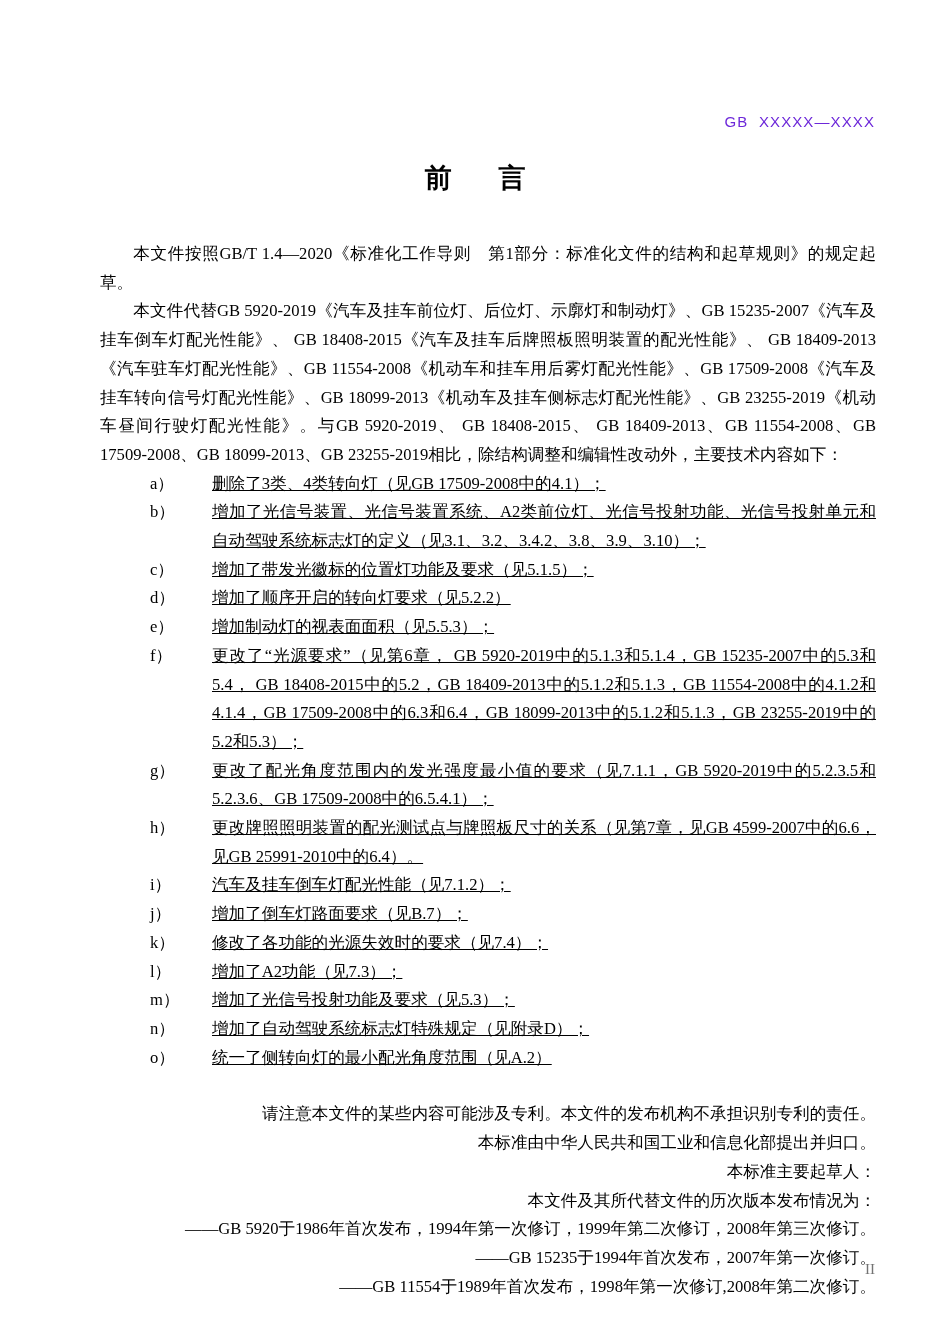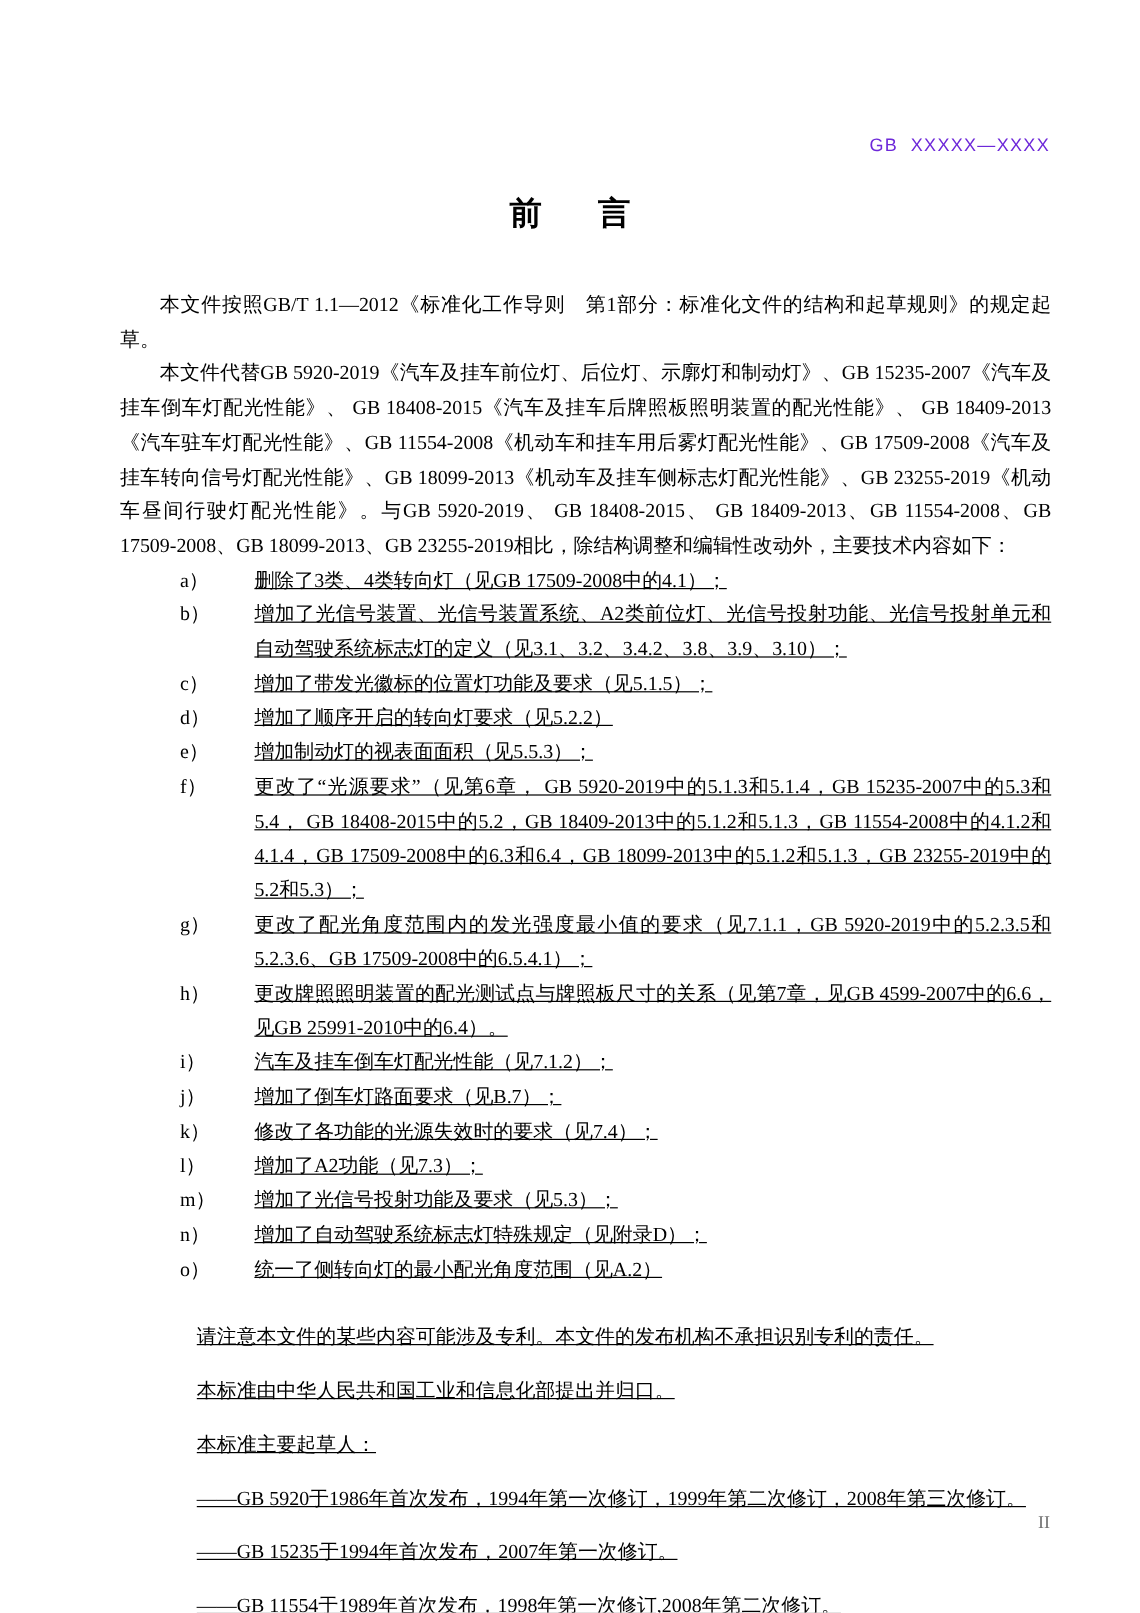--- a/index.html
+++ b/index.html
@@ -88,23 +88,22 @@
     display: block;
     text-decoration: underline;
   }
 
   
   .closing {
     margin-top: 28px;
     margin-left: 48px;
   }
   .closing p {
-    margin: 16px;
-    text-align: left;
-    text-decoration: underline;
+    margin: 0;
+    text-align: right;
   }
 
   
   .page-number {
     position: absolute;
     bottom: 66px;
     right: 75px;
     font-size: 15px;
     font-family: "Liberation Serif", "DejaVu Serif", serif;
     color: #737373;
@@ -115,21 +114,21 @@
 <body>
 
 <div class="page">
 
   <div class="running-header">GB  XXXXX—XXXX</div>
 
   <div class="doc-title">前    言</div>
 
   <div class="body">
 
-    <p class="para">本文件按照GB/T 1.1—2012《标准化工作导则　第1部分：标准化文件的结构和起草规则》的规定起草。</p>
+    <p class="para">本文件按照GB/T 1.4—2020《标准化工作导则　第1部分：标准化文件的结构和起草规则》的规定起草。</p>
 
     <p class="para">本文件代替GB 5920-2019《汽车及挂车前位灯、后位灯、示廓灯和制动灯》、GB 15235-2007《汽车及挂车倒车灯配光性能》、 GB 18408-2015《汽车及挂车后牌照板照明装置的配光性能》、 GB 18409-2013《汽车驻车灯配光性能》、GB 11554-2008《机动车和挂车用后雾灯配光性能》、GB 17509-2008《汽车及挂车转向信号灯配光性能》、GB 18099-2013《机动车及挂车侧标志灯配光性能》、GB 23255-2019《机动车昼间行驶灯配光性能》。与GB 5920-2019、 GB 18408-2015、 GB 18409-2013、GB 11554-2008、GB 17509-2008、GB 18099-2013、GB 23255-2019相比，除结构调整和编辑性改动外，主要技术内容如下：</p>
 
     <ol class="letter-list" id="letter-list">
         <li>
           <span class="marker">a）</span>
           <span class="item-text">删除了3类、4类转向灯（见GB 17509-2008中的4.1）；</span>
         </li>
         <li>
           <span class="marker">b）</span>
@@ -186,20 +185,21 @@
         <li>
           <span class="marker">o）</span>
           <span class="item-text">统一了侧转向灯的最小配光角度范围（见A.2）</span>
         </li>
       </ol>
 
     <div class="closing" id="closing-block">
         <p>请注意本文件的某些内容可能涉及专利。本文件的发布机构不承担识别专利的责任。</p>
         <p>本标准由中华人民共和国工业和信息化部提出并归口。</p>
         <p>本标准主要起草人：</p>
+        <p>本文件及其所代替文件的历次版本发布情况为：</p>
         <p>——GB 5920于1986年首次发布，1994年第一次修订，1999年第二次修订，2008年第三次修订。</p>
         <p>——GB 15235于1994年首次发布，2007年第一次修订。</p>
         <p>——GB 11554于1989年首次发布，1998年第一次修订,2008年第二次修订。</p>
       </div>
 
   </div>
 
   <div class="page-number">II</div>
 
 </div>

